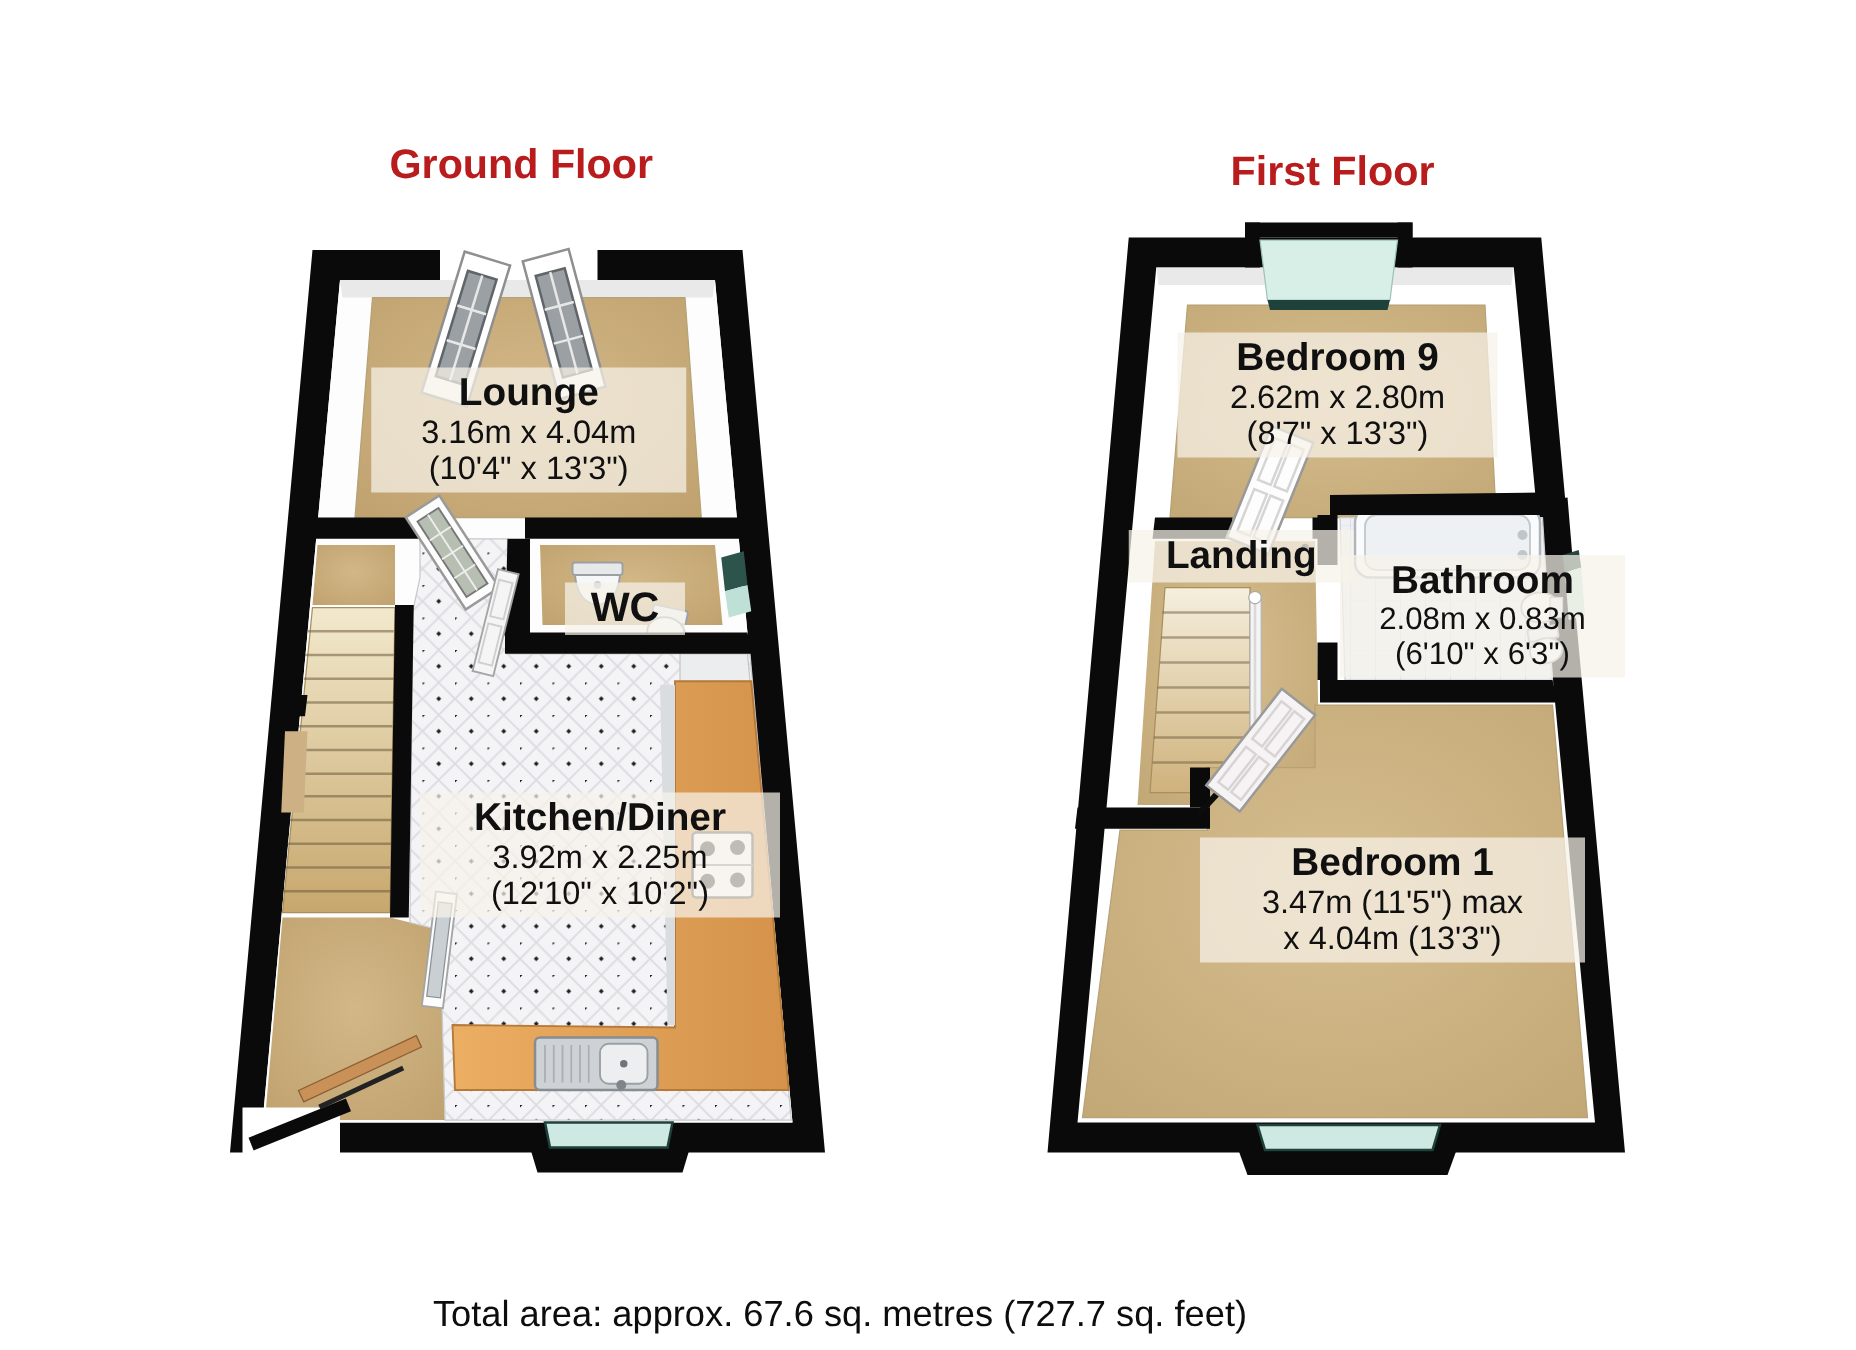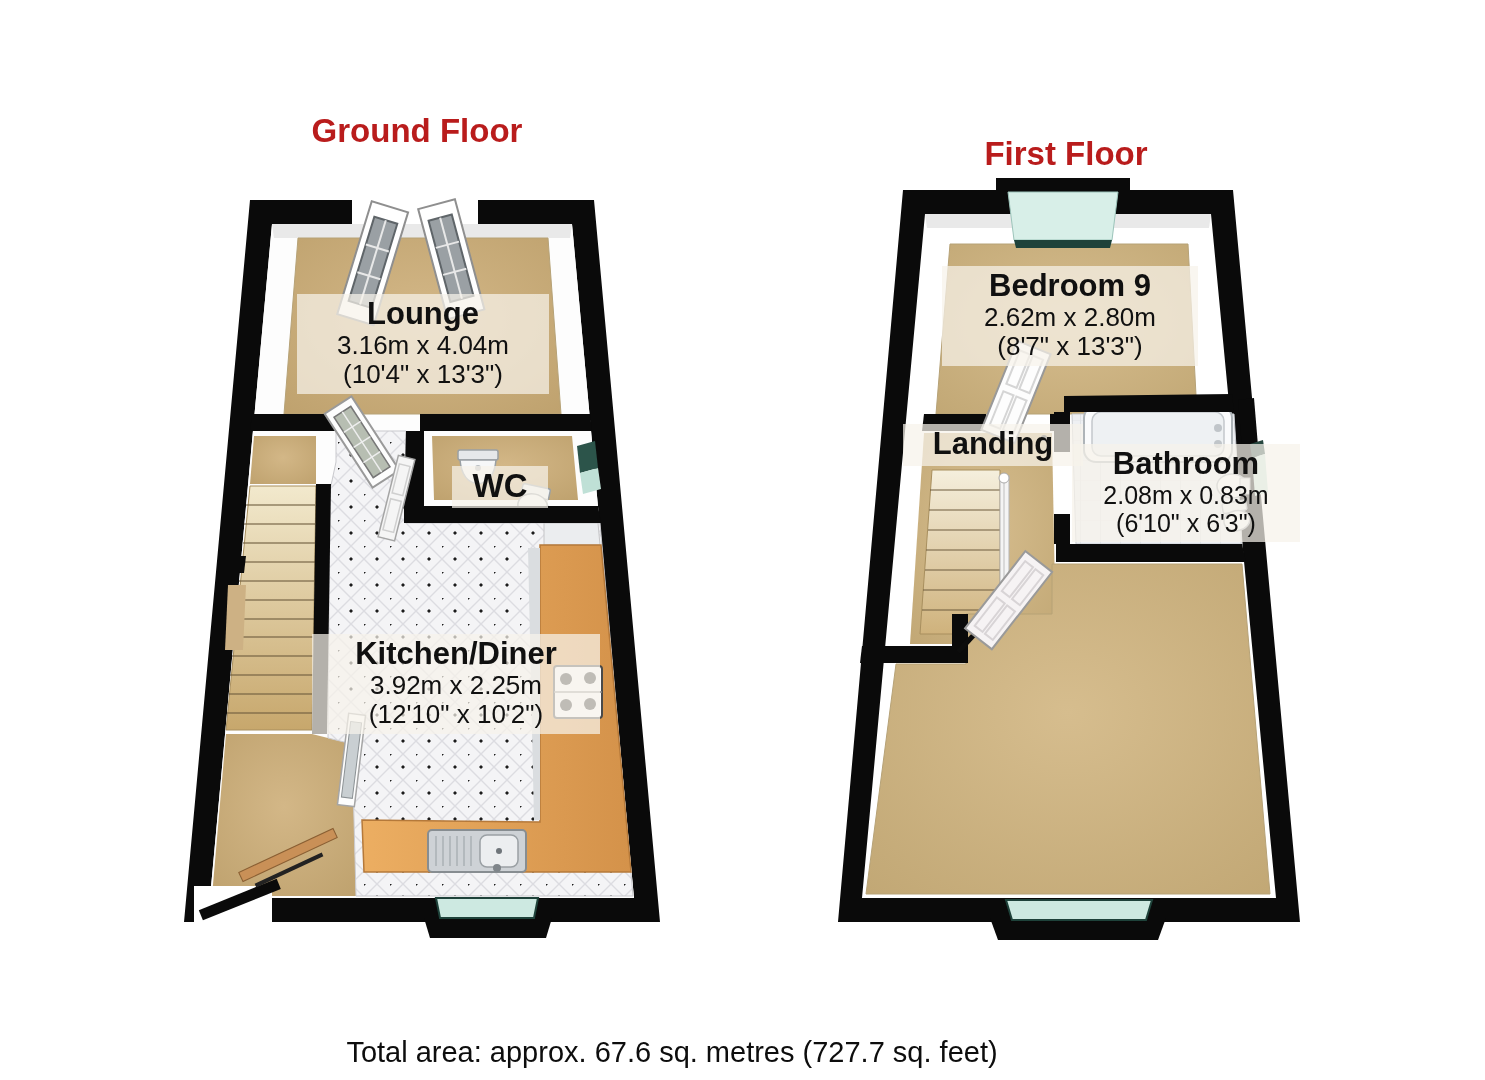--- a/index.html
+++ b/index.html
@@ -265,33 +265,33 @@
       <polygon points="1008,192 1118,192 1112,240 1014,240" fill="#d8efe8" stroke="#9cc4ba" stroke-width="1"></polygon>
       <polygon points="1014,240 1112,240 1110,248 1016,248" fill="#1e423a"></polygon>
     </g>
 
     <polygon points="990,918 1166,918 1158,940 998,940" fill="#0a0a0a"></polygon>
     <polygon points="1006,900 1152,900 1146,920 1012,920" fill="#cde9e1" stroke="#1e423a" stroke-width="2"></polygon>
   </g>
 </svg>
 
 <div class="title" style="left:257px;top:112px;width:320px">Ground Floor</div>
-<div class="title" style="left:906px;top:135px;width:320px">First Floor</div>
+<div class="title" style="left:906px;top:118px;width:320px">First Floor</div>
 
 <div class="room-label" style="left:297px;top:294px;width:240px">
   <span class="room-name">Lounge</span>
   <span class="room-dim">3.16m x 4.04m</span>
   <span class="room-dim">(10'4" x 13'3")</span>
 </div>
 
 <div class="room-label" style="left:452px;top:466px;width:84px">
   <span class="wc-name">WC</span>
 </div>
 
-<div class="room-label" style="left:312px;top:634px;width:276px">
+<div class="room-label" style="left:336px;top:634px;width:276px">
   <span class="room-name">Kitchen/Diner</span>
   <span class="room-dim">3.92m x 2.25m</span>
   <span class="room-dim">(12'10" x 10'2")</span>
 </div>
 
 <div class="room-label" style="left:942px;top:266px;width:244px">
   <span class="room-name">Bedroom 9</span>
   <span class="room-dim">2.62m x 2.80m</span>
   <span class="room-dim">(8'7" x 13'3")</span>
 </div>
@@ -299,16 +299,21 @@
 <div class="room-label" style="left:903px;top:424px;width:168px">
   <span class="room-name">Landing</span>
 </div>
 
 <div class="room-label" style="left:1072px;top:444px;width:216px">
   <span class="room-name">Bathroom</span>
   <span class="room-dim-sm">2.08m x 0.83m</span>
   <span class="room-dim-sm">(6'10" x 6'3")</span>
 </div>
 
+<div class="room-label" style="left:960px;top:670px;width:296px">
+  <span class="room-name">Bedroom 1</span>
+  <span class="room-dim">3.47m (11'5") max</span>
+  <span class="room-dim">x 4.04m (13'3")</span>
+</div>
 
 <div id="footer-text">Total area: approx. 67.6 sq. metres (727.7 sq. feet)</div>
 
 </div>
 
 </body></html>

